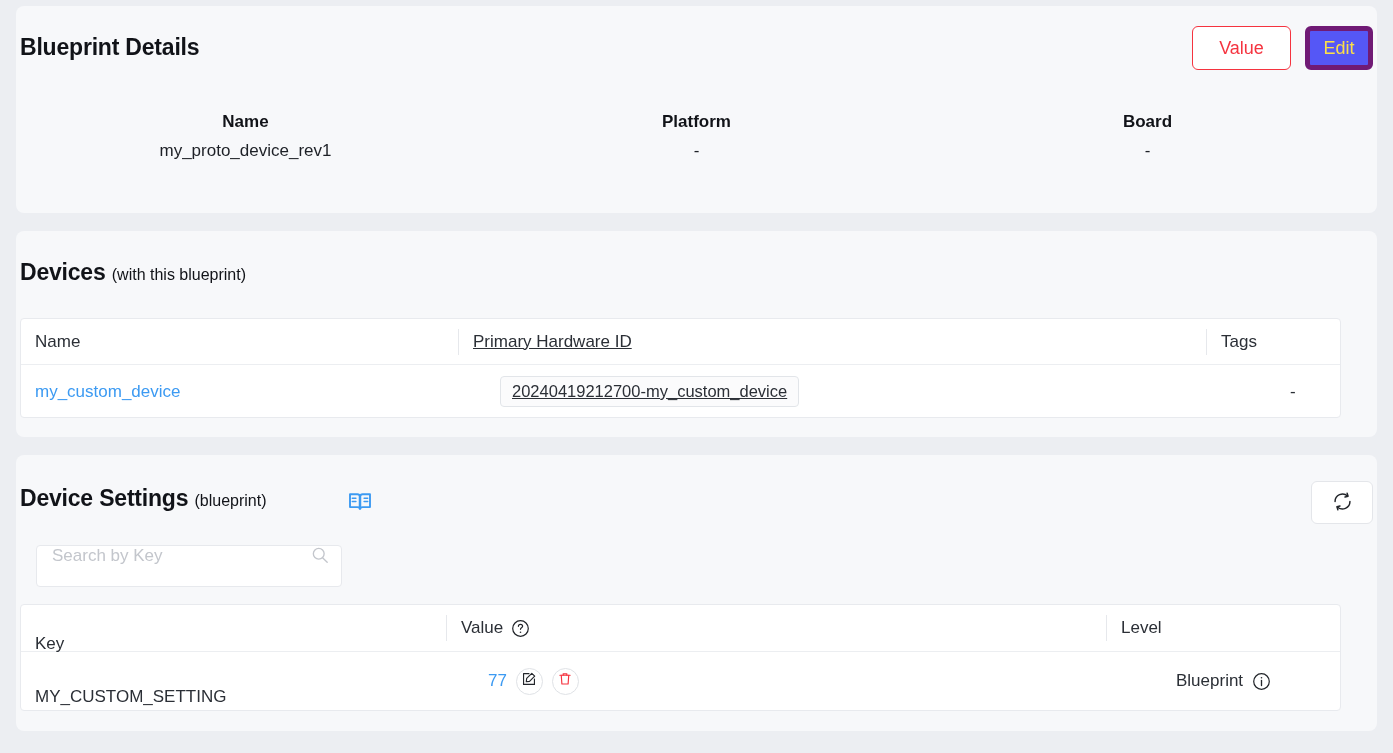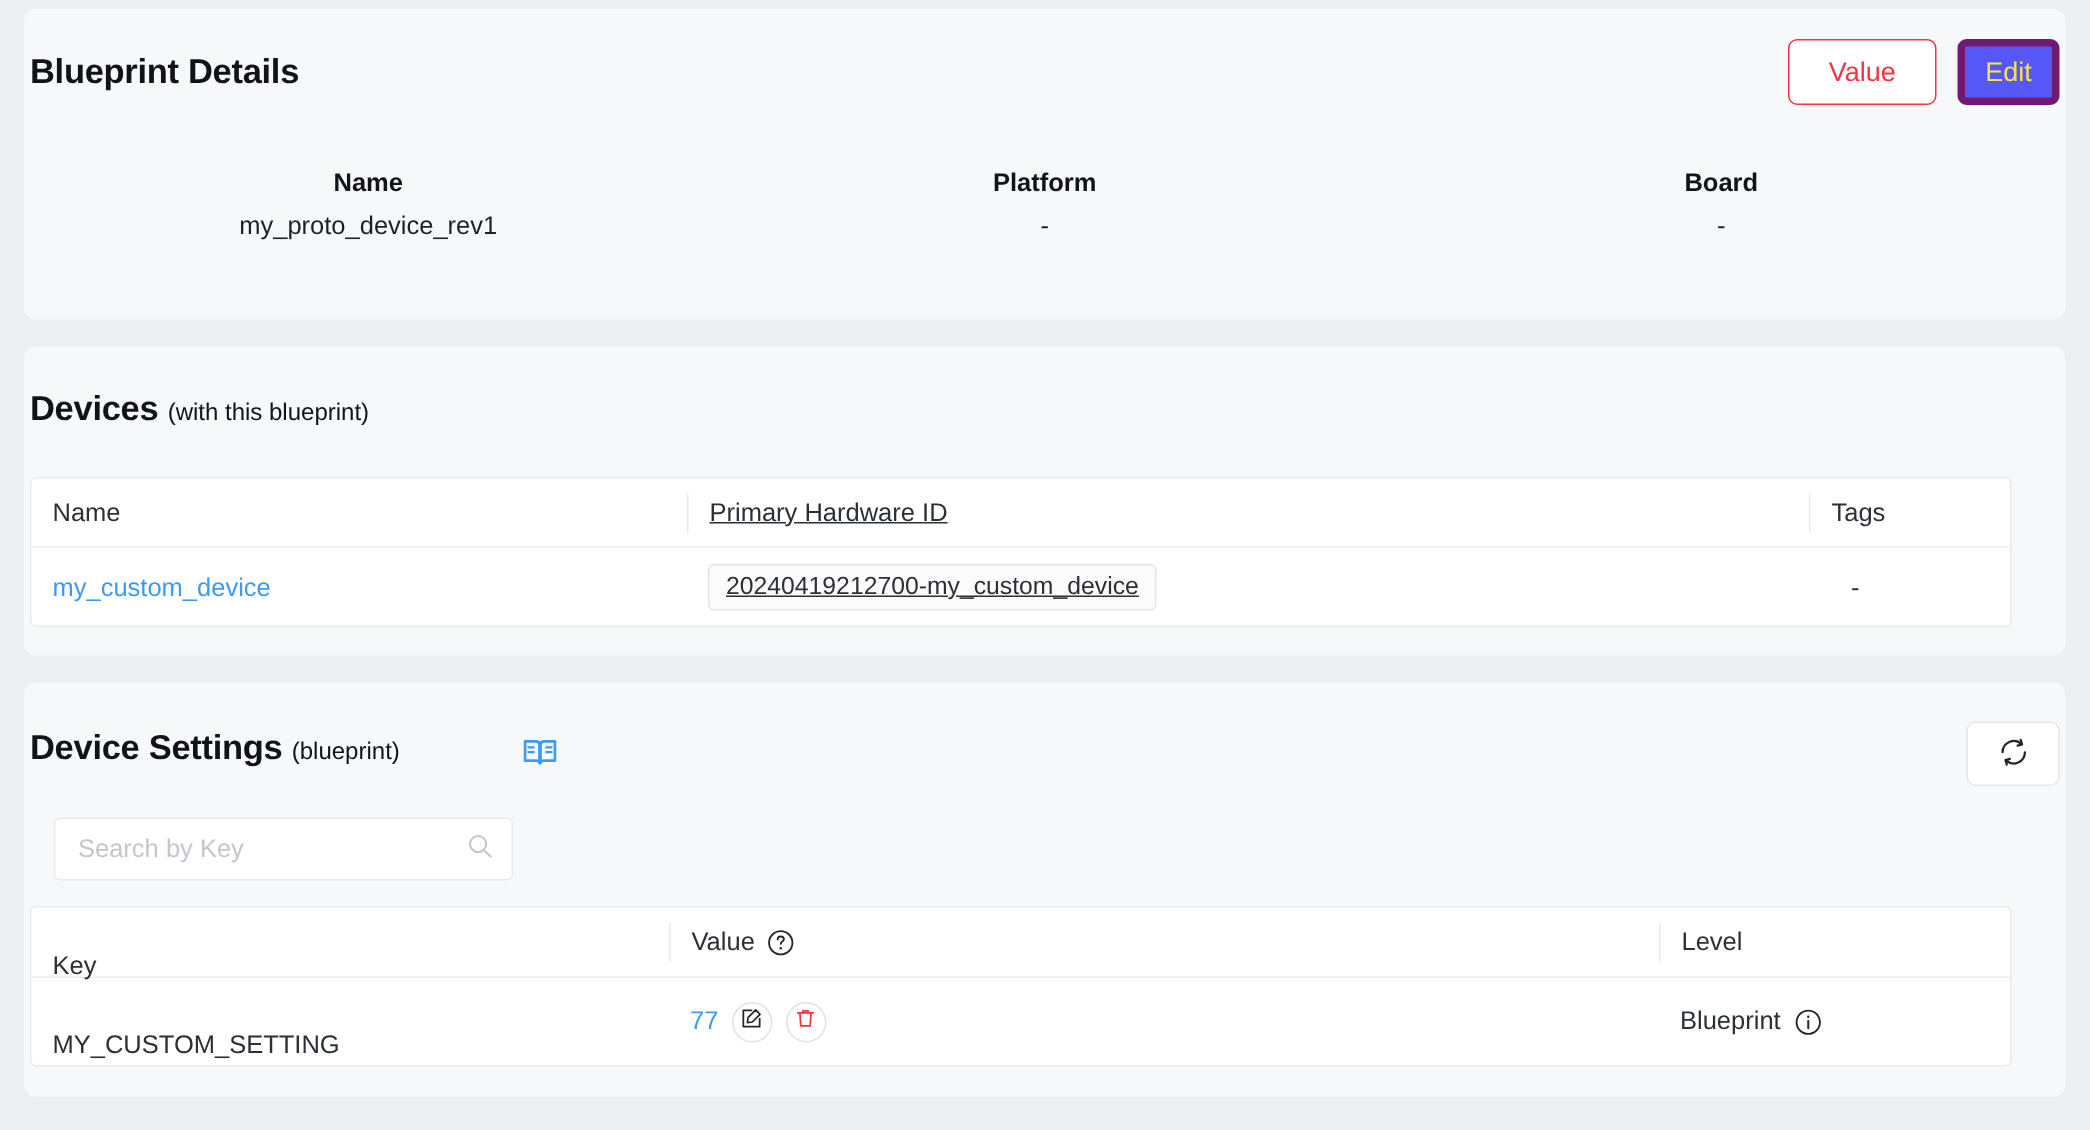--- a/index.html
+++ b/index.html
@@ -87,21 +87,21 @@
     background: #ffffff;
     border: 1px solid #e8eaee;
     border-radius: 4px;
     overflow: hidden;
   }
   #devices-table  { top: 318px; height: 100px; }
   #settings-table { top: 604px; height: 107px; }
 
   .trow { display: flex; align-items: center; }
   .thead { height: 46px; border-bottom: 1px solid #eceef1; }
-  .tbody { height: 53px; }
+  .tbody { height: 53px; gap: 28px; }
   #settings-table .thead { height: 47px; }
   #settings-table .tbody { height: 58px; }
 
   .th {
     font-size: 17px; color: #2b2f36;
     padding-left: 14px;
     height: 26px; display: flex; align-items: center; gap: 8px;
   }
   .td {
     font-size: 17px; color: #2b2f36;
@@ -150,21 +150,21 @@
   }
 
   
   #search-box {
     position: absolute;
     left: 36px; top: 545px;
     width: 306px; height: 42px;
     background: #ffffff;
     border: 1px solid #e7e9ed;
     border-radius: 4px;
-    display: flex; align-items: center;
+    display: flex; align-items: flex-start;
     padding: 0 12px 0 15px;
   }
   #search-input {
     flex: 1;
     border: none; outline: none;
     font-size: 17px;
     font-family: "Liberation Sans", sans-serif;
     color: #2b2f36;
     background: transparent;
   }

